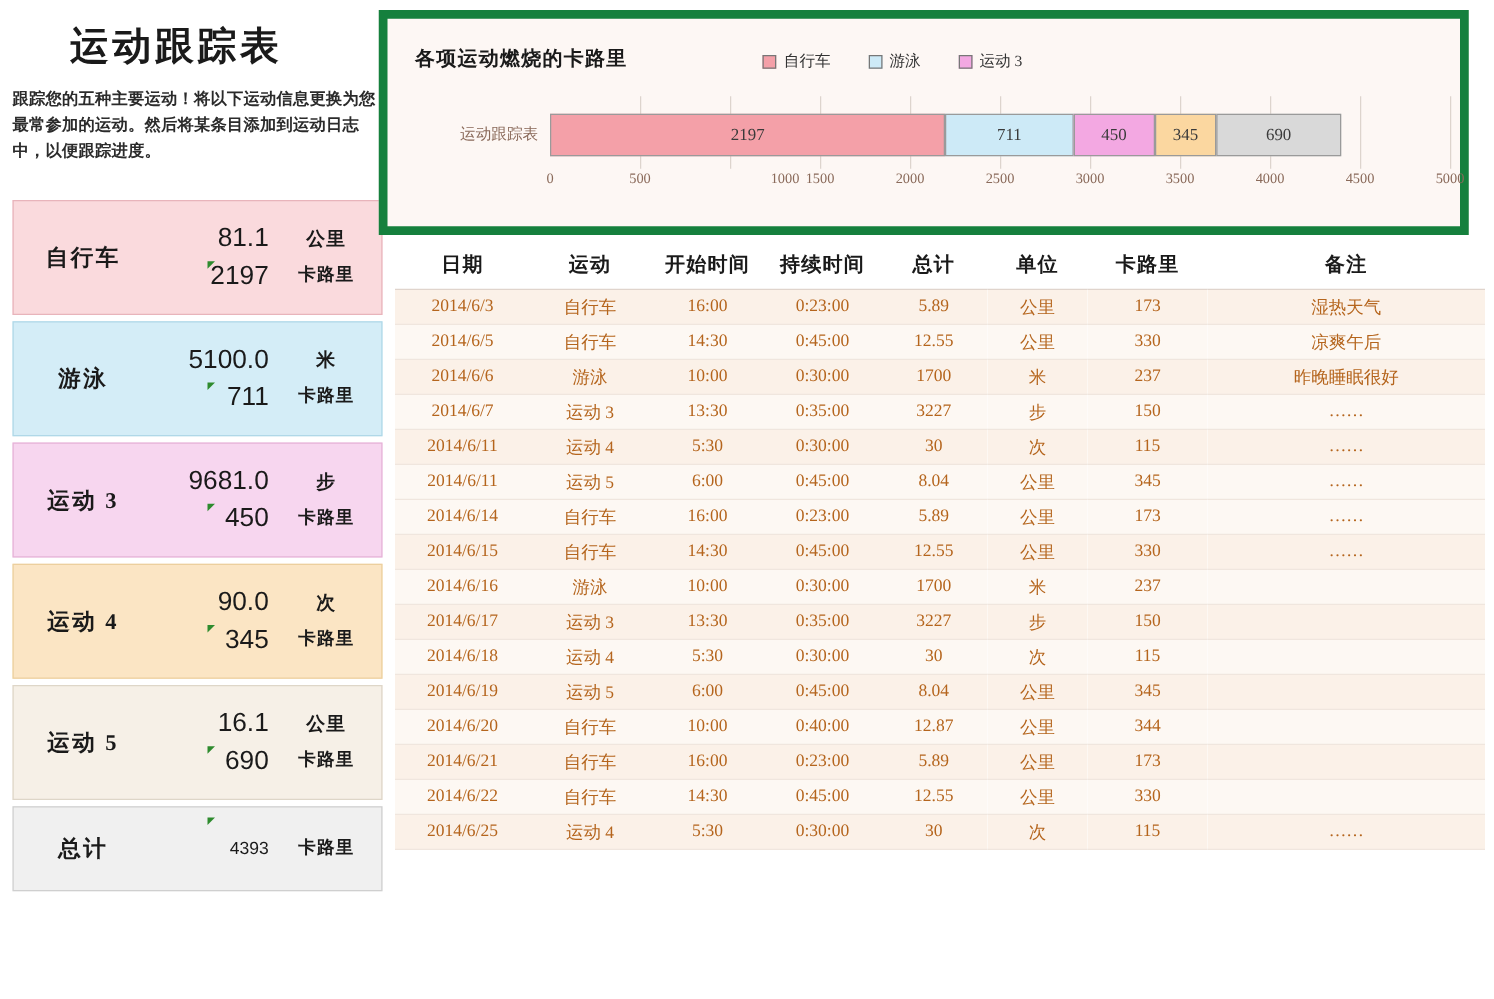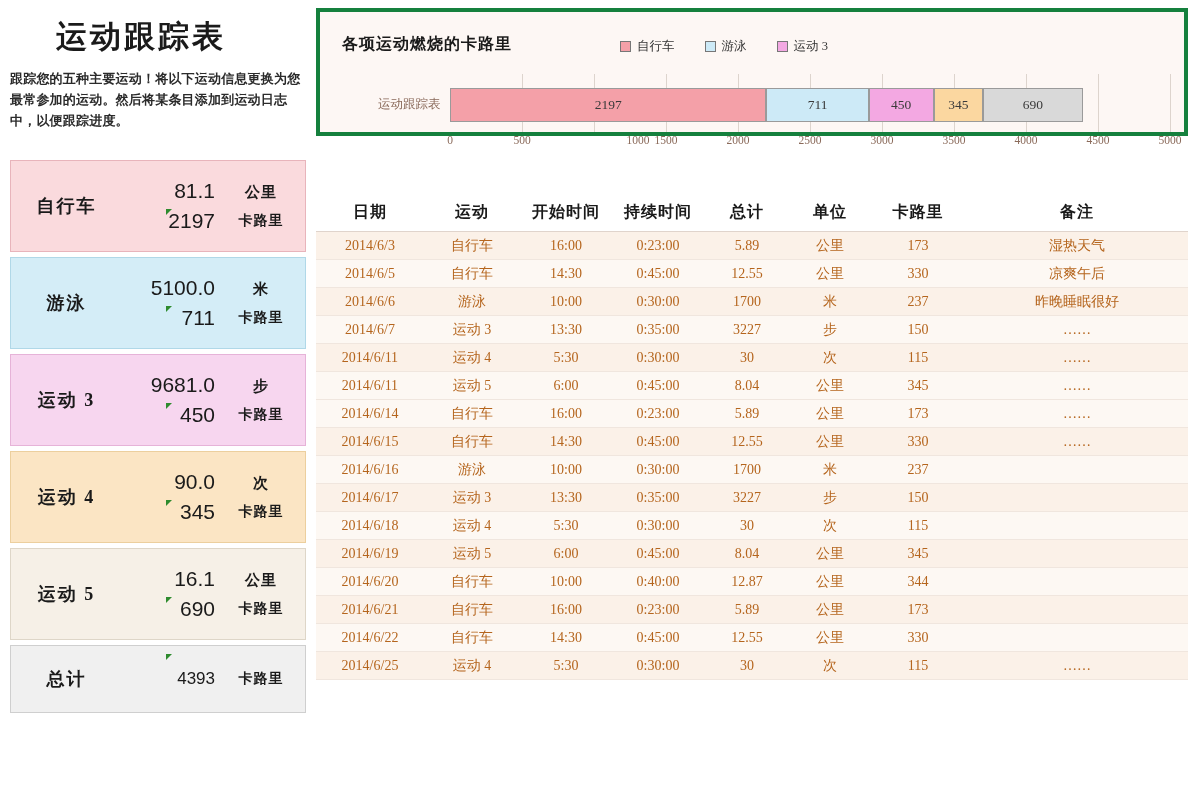--- a/index.html
+++ b/index.html
@@ -95,29 +95,29 @@
     border-left: 6px solid #2e8b2e;
     border-bottom: 6px solid transparent;
   }
   .card-bike   { background: #fadadd; border-color: #e8b4bb; }
   .card-swim   { background: #d4edf7; border-color: #b0d8e8; }
   .card-ex3    { background: #f7d6ef; border-color: #e6b3d8; }
   .card-ex4    { background: #fbe5c4; border-color: #eccf9e; }
   .card-ex5    { background: #f6f0e7; border-color: #ded6c8; }
   .card-total  { background: #f0f0f0; border-color: #cfcfcf; height: 68px; }
   .card-total .c-name { font-size: 18px; }
-  .card-total .c-val { font-size: 17px; }
+  .card-total .c-val { font-size: 14px; }
 
   
   .chart-panel {
     position: absolute;
-    left: 316px; top: 8px;
-    width: 872px; height: 128px;
+    left: 303px; top: 8px;
+    width: 872px; height: 180px;
     background: #fdf7f4;
-    border: 4px solid #15803d;
+    border: 7px solid #15803d;
   }
   .chart-title {
     position: absolute;
     left: 22px; top: 22px;
     font-size: 16px;
     font-weight: bold;
     color: #1a1a1a;
     letter-spacing: 1px;
   }
   .legend {

